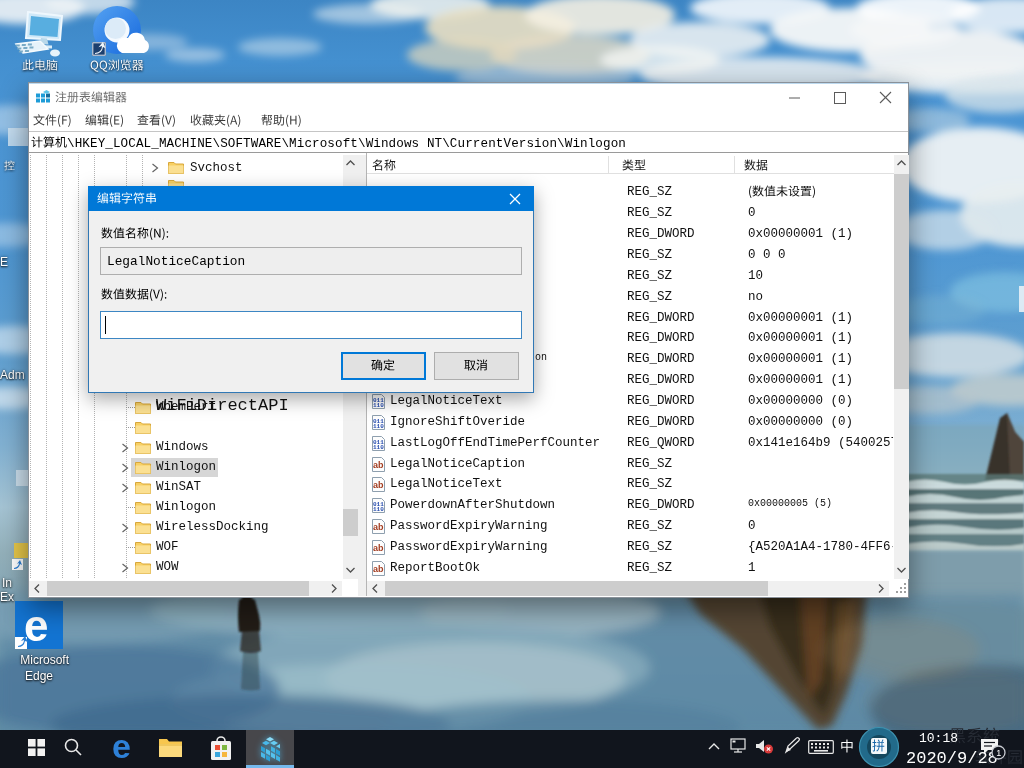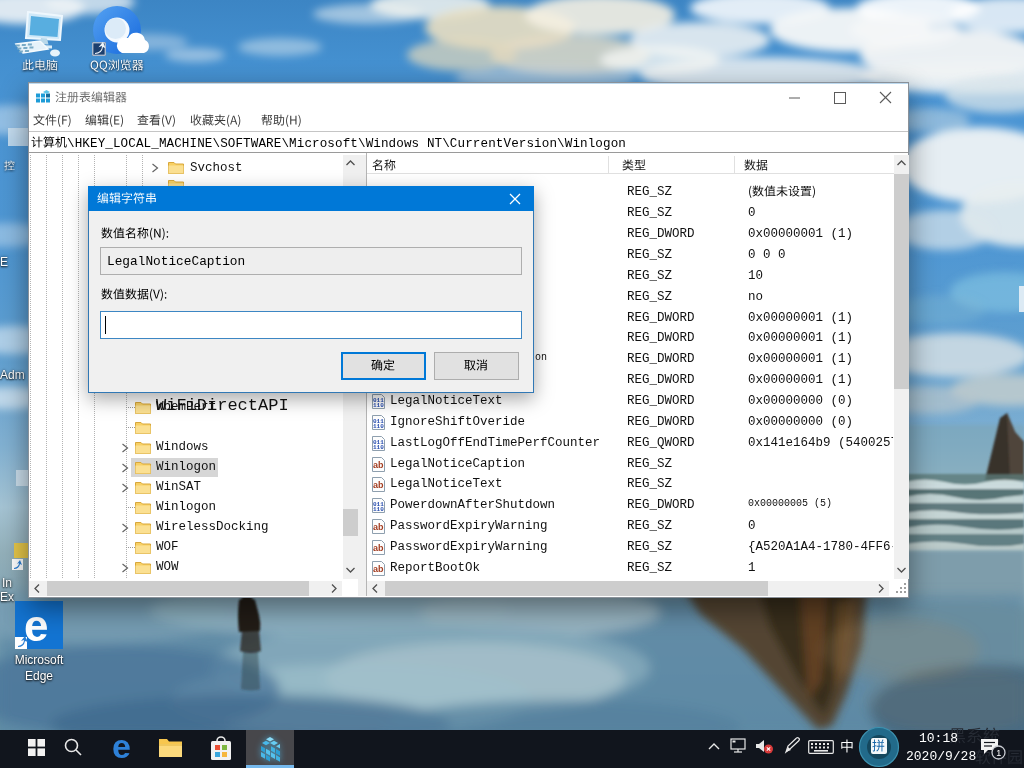--- a/index.html
+++ b/index.html
@@ -176,21 +176,21 @@
     <path d="M2 25 q5 -1 5 -5 l-2 1 l3 -4 l2 5 l-2 -1 q-1 5 -6 5 Z" fill="#2a7fd4"></path>
 </svg>
 <div class="wlab" style="left:2px;top:576px;">In</div>
 <div class="wlab" style="left:0px;top:590px;">Ex</div>
 <svg class="abs" style="left:15px;top:601px" width="48" height="48" viewBox="0 0 48 48">
  <rect x="0" y="0" width="48" height="48" fill="#1374d2"></rect>
  <text x="9" y="40" font-family="Liberation Sans" font-size="44" font-weight="bold" fill="#fff">e</text>
  <rect x="0" y="36" width="12" height="12" fill="#fff"></rect>
  <path d="M3 45 q6 -1 6 -6 l-3 1 l4 -5 l3 6 l-3 -1 q-1 6 -7 6 Z" fill="#2a7fd4"></path>
 </svg>
-<div class="wlab" style="left:9px;top:653px;width:60px;">Microsoft</div>
+<div class="wlab" style="left:9px;top:653px;width:60px;text-align:right;">Microsoft</div>
 <div class="wlab" style="left:9px;top:669px;width:60px;">Edge</div>
 <div class="abs" style="left:28px;top:82px;width:881px;height:516px;background:#fff;border:1px solid #8a9199;box-shadow:0 10px 26px rgba(0,0,0,.45);">
  <div class="abs" style="left:0;top:0;width:879px;height:1px;background:#bcd9ef;"></div>
 </div>
 
 <svg class="abs" style="left:35px;top:90px" width="16" height="16" viewBox="0 0 16 16">
  <g fill="#1e9cd7">
   <rect x="1" y="3.5" width="4" height="4"></rect>
       <rect x="6" y="3.5" width="4" height="4"></rect>
   <rect x="1" y="8.5" width="4" height="4"></rect>
@@ -579,19 +579,19 @@
 <div style="position:absolute;left:872px;top:739px;"><svg width="14" height="16" viewBox="0 0 14 16" style="">
       <path d="M5.8 0.9C6.3 1.6 6.8 2.6 7.0 3.2L7.9 2.8C7.7 2.2 7.1 1.3 6.7 0.6ZM2.1 0.5V3.1H0.5V4.0H2.1V6.9C1.4 7.1 0.8 7.2 0.3 7.4L0.6 8.3L2.1 7.8V11.2C2.1 11.4 2.0 11.4 1.9 11.4C1.7 11.4 1.2 11.4 0.7 11.4C0.8 11.7 0.9 12.1 1.0 12.4C1.8 12.4 2.3 12.3 2.6 12.2C2.9 12.0 3.0 11.7 3.0 11.2V7.5L4.3 7.1L4.2 6.2L3.0 6.6V4.0H4.3V3.1H3.0V0.5ZM9.5 4.1V6.8H7.6V6.6V4.1ZM10.5 0.5C10.2 1.3 9.7 2.5 9.3 3.2H5.1V4.1H6.6V6.6V6.8H4.6V7.7H6.6C6.5 9.1 6.0 10.7 4.3 11.8C4.5 11.9 4.8 12.3 5.0 12.5C6.9 11.2 7.4 9.3 7.5 7.7H9.5V12.4H10.4V7.7H12.3V6.8H10.4V4.1H12.0V3.2H10.3C10.7 2.5 11.1 1.6 11.5 0.8Z" fill="#1565a8"></path>
     </svg></div>
 <div style="position:absolute;left:949px;top:727px;"><svg width="52" height="21" viewBox="0 0 52 21" style="">
       <path d="M4.7 3.1C5.2 3.9 5.7 4.9 5.8 5.6L6.7 5.3C6.6 4.6 6.1 3.6 5.6 2.8ZM11.1 2.8C10.8 3.6 10.3 4.7 9.8 5.5L10.6 5.8C11.1 5.1 11.7 4.1 12.1 3.1ZM5.7 13.4C5.9 14.3 6.0 15.5 6.0 16.2L7.3 16.0C7.3 15.3 7.1 14.2 6.9 13.3ZM9.2 13.4C9.6 14.3 10.0 15.5 10.1 16.2L11.4 15.9C11.2 15.2 10.8 14.0 10.4 13.2ZM12.7 13.3C13.5 14.2 14.5 15.5 14.9 16.3L16.1 15.8C15.7 15.0 14.7 13.8 13.9 12.9ZM2.8 12.9C2.4 14.0 1.7 15.1 0.9 15.8L2.1 16.3C2.9 15.6 3.6 14.3 4.0 13.2ZM3.8 2.3H7.8V6.1H3.8ZM9.1 2.3H13.0V6.1H9.1ZM0.9 11.1V12.2H16.0V11.1H9.1V9.6H14.6V8.5H9.1V7.1H14.2V1.3H2.6V7.1H7.8V8.5H2.3V9.6H7.8V11.1Z M21.8 11.1C20.9 12.3 19.5 13.6 18.1 14.4C18.5 14.6 19.0 15.0 19.3 15.3C20.6 14.3 22.1 12.9 23.1 11.6ZM27.8 11.7C29.2 12.8 30.9 14.3 31.8 15.3L32.9 14.5C31.9 13.6 30.2 12.1 28.8 11.0ZM28.2 7.4C28.7 7.8 29.2 8.2 29.6 8.7L22.1 9.2C24.7 8.0 27.3 6.4 29.8 4.5L28.8 3.7C28.0 4.4 27.0 5.1 26.1 5.7L22.0 5.9C23.2 5.0 24.4 3.9 25.6 2.7C27.8 2.5 29.9 2.2 31.5 1.8L30.6 0.7C27.8 1.4 22.9 1.9 18.8 2.1C18.9 2.4 19.1 2.9 19.1 3.2C20.6 3.1 22.2 3.0 23.8 2.9C22.7 4.1 21.4 5.1 21.0 5.4C20.5 5.7 20.0 6.0 19.7 6.1C19.8 6.4 20.0 6.9 20.1 7.2C20.4 7.1 20.9 7.0 24.4 6.8C23.0 7.7 21.7 8.4 21.1 8.6C20.1 9.2 19.3 9.5 18.8 9.6C18.9 9.9 19.1 10.5 19.1 10.7C19.6 10.6 20.3 10.5 25.0 10.1V14.6C25.0 14.8 24.9 14.8 24.6 14.8C24.3 14.9 23.4 14.9 22.4 14.8C22.6 15.2 22.8 15.7 22.9 16.1C24.1 16.1 25.0 16.1 25.5 15.9C26.1 15.7 26.2 15.3 26.2 14.6V10.0L30.5 9.7C31.0 10.3 31.4 10.8 31.7 11.2L32.7 10.6C32.0 9.6 30.5 8.0 29.2 6.9Z M45.8 8.9V14.3C45.8 15.6 46.1 15.9 47.3 15.9C47.5 15.9 48.6 15.9 48.8 15.9C49.8 15.9 50.2 15.3 50.2 13.0C49.9 12.9 49.4 12.7 49.1 12.4C49.1 14.5 49.0 14.8 48.7 14.8C48.5 14.8 47.7 14.8 47.5 14.8C47.1 14.8 47.1 14.8 47.1 14.3V8.9ZM42.6 9.0C42.5 12.3 42.1 14.1 39.3 15.2C39.6 15.4 40.0 15.9 40.1 16.2C43.2 15.0 43.7 12.8 43.9 9.0ZM34.7 14.0 35.0 15.3C36.5 14.8 38.5 14.1 40.4 13.5L40.2 12.4C38.1 13.0 36.0 13.7 34.7 14.0ZM44.1 0.9C44.4 1.6 44.8 2.5 45.0 3.1H40.9V4.3H43.9C43.2 5.3 42.0 6.9 41.6 7.2C41.3 7.5 40.9 7.7 40.5 7.8C40.7 8.0 40.9 8.7 41.0 9.0C41.4 8.8 42.1 8.7 48.3 8.1C48.6 8.6 48.8 9.0 49.0 9.4L50.1 8.8C49.6 7.8 48.5 6.2 47.6 5.0L46.5 5.5C46.9 6.0 47.3 6.6 47.7 7.1L43.0 7.5C43.8 6.6 44.7 5.3 45.4 4.3H50.1V3.1H45.2L46.3 2.8C46.1 2.2 45.6 1.3 45.2 0.6ZM35.0 7.7C35.2 7.6 35.6 7.5 37.7 7.2C36.9 8.3 36.3 9.1 36.0 9.5C35.4 10.1 35.0 10.5 34.6 10.6C34.8 10.9 35.0 11.5 35.1 11.8C35.4 11.6 36.0 11.4 40.2 10.5C40.2 10.2 40.2 9.7 40.2 9.4L37.0 10.0C38.3 8.5 39.6 6.7 40.6 4.8L39.5 4.2C39.2 4.8 38.8 5.4 38.4 6.0L36.3 6.3C37.4 4.8 38.4 2.9 39.2 1.2L37.9 0.6C37.2 2.6 35.9 4.8 35.5 5.4C35.1 6.0 34.8 6.3 34.5 6.4C34.7 6.8 34.9 7.4 35.0 7.7Z" fill="#262b34"></path>
     </svg></div>
 <div style="position:absolute;left:975px;top:749px;"><svg width="49" height="20" viewBox="0 0 49 20" style="">
       <path d="M9.4 0.6C9.1 3.1 8.4 5.4 7.3 6.9C7.6 7.1 8.1 7.4 8.3 7.6C9.0 6.7 9.5 5.5 9.9 4.1H14.0C13.7 5.3 13.5 6.5 13.2 7.2L14.2 7.5C14.6 6.4 15.0 4.7 15.3 3.2L14.5 3.0L14.4 3.0H10.1C10.3 2.3 10.5 1.5 10.6 0.7ZM10.6 5.7V6.4C10.6 8.6 10.4 12.0 6.9 14.5C7.2 14.7 7.6 15.1 7.8 15.3C9.8 13.8 10.8 12.1 11.3 10.4C11.9 12.6 13.0 14.4 14.6 15.3C14.8 15.0 15.1 14.5 15.4 14.3C13.4 13.3 12.3 10.8 11.7 7.9C11.7 7.4 11.7 6.9 11.7 6.4V5.7ZM1.5 8.7C1.6 8.6 2.1 8.5 2.7 8.5H4.4V10.8L0.6 11.3L0.8 12.6L4.4 12.0V15.2H5.5V11.8L7.7 11.5L7.6 10.3L5.5 10.7V8.5H7.5V7.4H5.5V5.0H4.4V7.4H2.6C3.2 6.3 3.7 5.0 4.2 3.6H7.6V2.5H4.5C4.7 2.0 4.9 1.4 5.0 0.9L3.8 0.6C3.7 1.2 3.5 1.9 3.3 2.5H0.8V3.6H3.0C2.6 4.9 2.1 6.0 1.9 6.4C1.6 7.1 1.4 7.6 1.1 7.7C1.2 8.0 1.4 8.5 1.5 8.7Z M21.0 8.6V9.7H25.6V15.3H26.8V9.7H31.2V8.6H26.8V5.0H30.5V3.9H26.8V0.8H25.6V3.9H23.5C23.7 3.1 23.9 2.4 24.0 1.6L22.9 1.4C22.5 3.5 21.8 5.6 20.9 6.9C21.2 7.0 21.7 7.3 21.9 7.5C22.4 6.8 22.8 6.0 23.1 5.0H25.6V8.6ZM20.2 0.7C19.4 3.1 18.0 5.5 16.5 7.0C16.7 7.3 17.0 7.9 17.2 8.2C17.7 7.7 18.1 7.0 18.6 6.4V15.3H19.8V4.5C20.4 3.4 20.9 2.2 21.4 1.0Z M36.1 4.1V5.1H43.8V4.1ZM35.1 6.8V7.8H37.7C37.6 10.1 37.0 11.4 34.8 12.1C35.1 12.3 35.4 12.7 35.5 13.0C38.0 12.1 38.6 10.5 38.8 7.8H40.7V11.1C40.7 12.2 40.9 12.5 42.0 12.5C42.2 12.5 43.4 12.5 43.6 12.5C44.5 12.5 44.8 12.1 44.9 10.3C44.6 10.3 44.2 10.1 43.9 9.9C43.9 11.3 43.8 11.5 43.5 11.5C43.2 11.5 42.3 11.5 42.2 11.5C41.8 11.5 41.7 11.5 41.7 11.1V7.8H44.7V6.8ZM33.3 1.3V15.3H34.4V14.6H45.4V15.3H46.7V1.3ZM34.4 13.5V2.5H45.4V13.5Z" fill="#262b34"></path>
     </svg></div>
 <div class="txt" style="left:919px;top:731px;font-size:13px;color:#fff;">10:18</div>
-<div class="txt" style="left:906px;top:749px;font-size:13px;color:#fff;">2020/9/28</div>
+<div class="txt" style="left:906px;top:749px;font-size:17px;color:#fff;">2020/9/28</div>
 <svg class="abs" style="left:980px;top:738px" width="26" height="22" viewBox="0 0 26 22">
 <path d="M1 1 L18 1 L18 12 L8 12 L4 16 L4 12 L1 12 Z" fill="#fff" opacity=".95"></path>
 <line x1="4" y1="4.5" x2="15" y2="4.5" stroke="#11151d" stroke-width="1.2"></line>
     <line x1="4" y1="8" x2="12" y2="8" stroke="#11151d" stroke-width="1.2"></line>
 <circle cx="18.5" cy="14.5" r="6.5" fill="#11151d" stroke="#c9ccd2" stroke-width="1.3"></circle>
 <text x="16.3" y="18.2" font-family="Liberation Sans" font-size="9" fill="#fff">1</text>
   </svg>
 </body></html>

